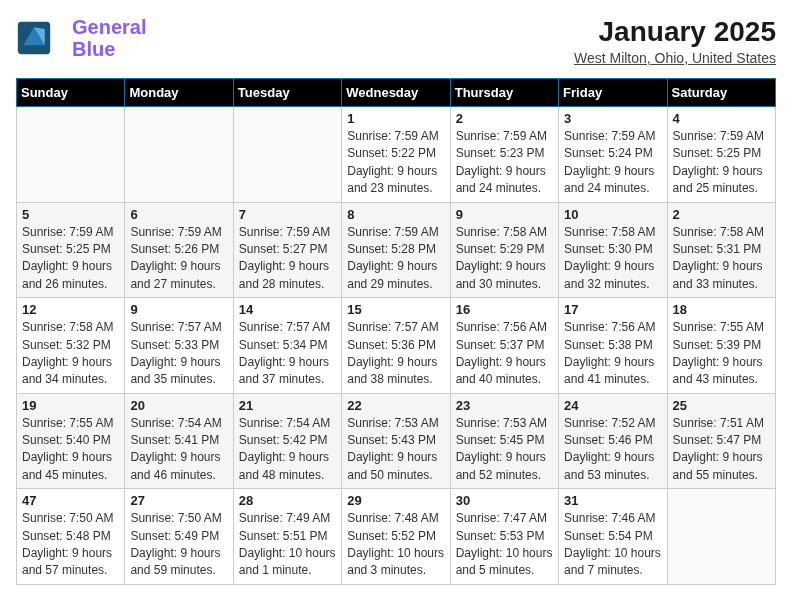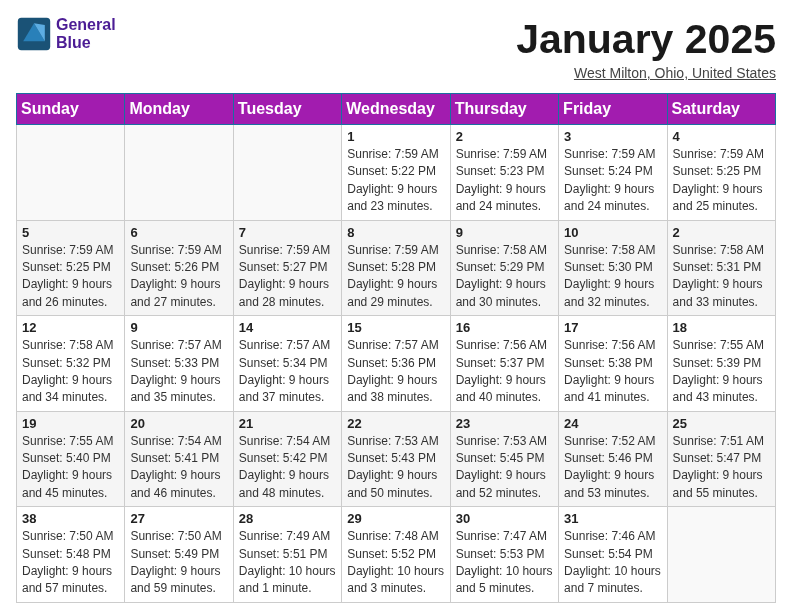--- a/index.html
+++ b/index.html
@@ -15,55 +15,56 @@
       align-items: flex-start;
       justify-content: space-between;
       margin-bottom: 12px;
     }
     .logo {
       display: flex;
       align-items: center;
       gap: 4px;
     }
     .logo-text {
-      font-size: 16px;
-      font-weight: bold;
-      color: #4c1d95;
+      font-size: 20px;
+      font-weight: bold;
+      color: #8b5cf6;
       line-height: 1.1;
+      margin-left: 16px;
     }
     .logo-text span {
       display: block;
     }
     .logo-icon {
       width: 36px;
       height: 36px;
     }
     .title-block {
       text-align: right;
     }
     .month-title {
-      font-size: 41px;
+      font-size: 28px;
       font-weight: bold;
       color: #1a1a1a;
     }
     .location {
       font-size: 14px;
       color: #444;
       margin-top: 2px;
       text-decoration: underline;
     }
     .calendar {
       width: 100%;
       border-collapse: collapse;
       border: 1px solid #ccc;
     }
     .calendar th {
-      background-color: #a21caf;
+      background-color: #000000;
       color: #fff;
-      font-size: 16px;
+      font-size: 13px;
       font-weight: bold;
       padding: 6px 4px;
       text-align: left;
       border: 1px solid #1a6fa0;
       margin-top: 28px;
     }
     .calendar td {
       width: 108px;
       vertical-align: top;
       padding: 4px 5px;
@@ -231,21 +232,21 @@
           <span class="day-num">24</span>
           <div class="cell-info">Sunrise: 7:52 AM<br>Sunset: 5:46 PM<br>Daylight: 9 hours and 53 minutes.</div>
         </td>
         <td>
           <span class="day-num">25</span>
           <div class="cell-info">Sunrise: 7:51 AM<br>Sunset: 5:47 PM<br>Daylight: 9 hours and 55 minutes.</div>
         </td>
       </tr>
       <tr>
         <td>
-          <span class="day-num">38</span>
+          <span class="day-num">47</span>
           <div class="cell-info">Sunrise: 7:50 AM<br>Sunset: 5:48 PM<br>Daylight: 9 hours and 57 minutes.</div>
         </td>
         <td>
           <span class="day-num">27</span>
           <div class="cell-info">Sunrise: 7:50 AM<br>Sunset: 5:49 PM<br>Daylight: 9 hours and 59 minutes.</div>
         </td>
         <td>
           <span class="day-num">28</span>
           <div class="cell-info">Sunrise: 7:49 AM<br>Sunset: 5:51 PM<br>Daylight: 10 hours and 1 minute.</div>
         </td>

